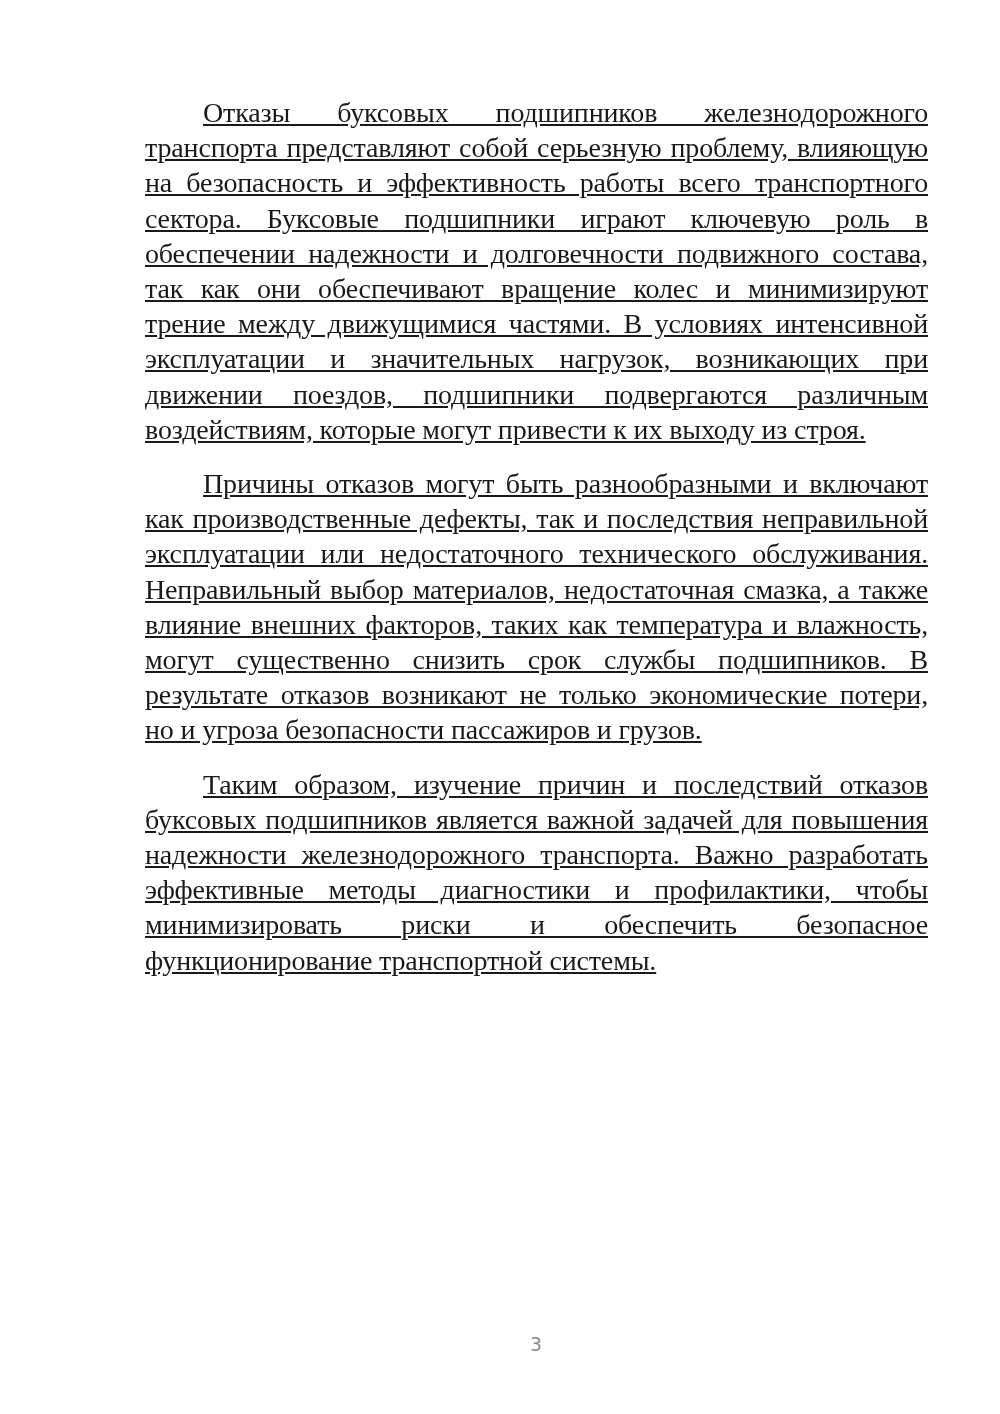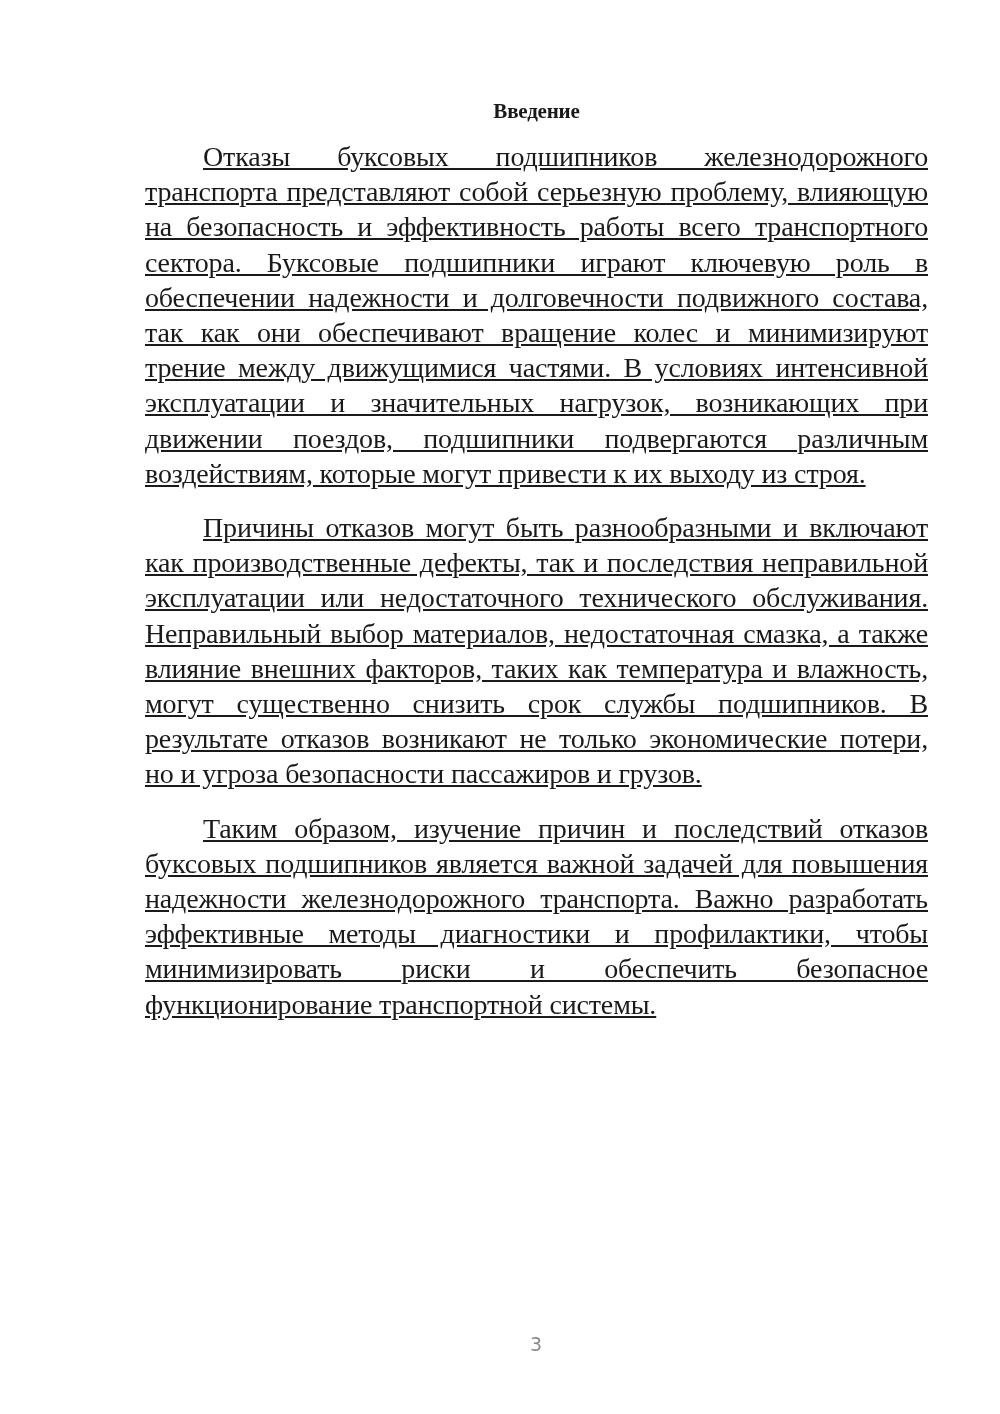--- a/index.html
+++ b/index.html
@@ -46,19 +46,18 @@
       text-align: center;
       font-family: "DejaVu Sans", sans-serif;
       font-size: 19px;
       color: #8a8a8a;
     }
   </style>
 </head>
 <body>
 
 <div class="page">
-  <h1 class="title">Введение</h1>
   <p class="para">Отказы буксовых подшипников железнодорожного транспорта представляют собой серьезную проблему, влияющую на безопасность и эффективность работы всего транспортного сектора. Буксовые подшипники играют ключевую роль в обеспечении надежности и долговечности подвижного состава, так как они обеспечивают вращение колес и минимизируют трение между движущимися частями. В условиях интенсивной эксплуатации и значительных нагрузок, возникающих при движении поездов, подшипники подвергаются различным воздействиям, которые могут привести к их выходу из строя.</p>
   <p class="para">Причины отказов могут быть разнообразными и включают как производственные дефекты, так и последствия неправильной эксплуатации или недостаточного технического обслуживания. Неправильный выбор материалов, недостаточная смазка, а также влияние внешних факторов, таких как температура и влажность, могут существенно снизить срок службы подшипников. В результате отказов возникают не только экономические потери, но и угроза безопасности пассажиров и грузов.</p>
   <p class="para">Таким образом, изучение причин и последствий отказов буксовых подшипников является важной задачей для повышения надежности железнодорожного транспорта. Важно разработать эффективные методы диагностики и профилактики, чтобы минимизировать риски и обеспечить безопасное функционирование транспортной системы.</p>
 </div>
 
 <div class="page-number">3</div>
 
 </body></html>

